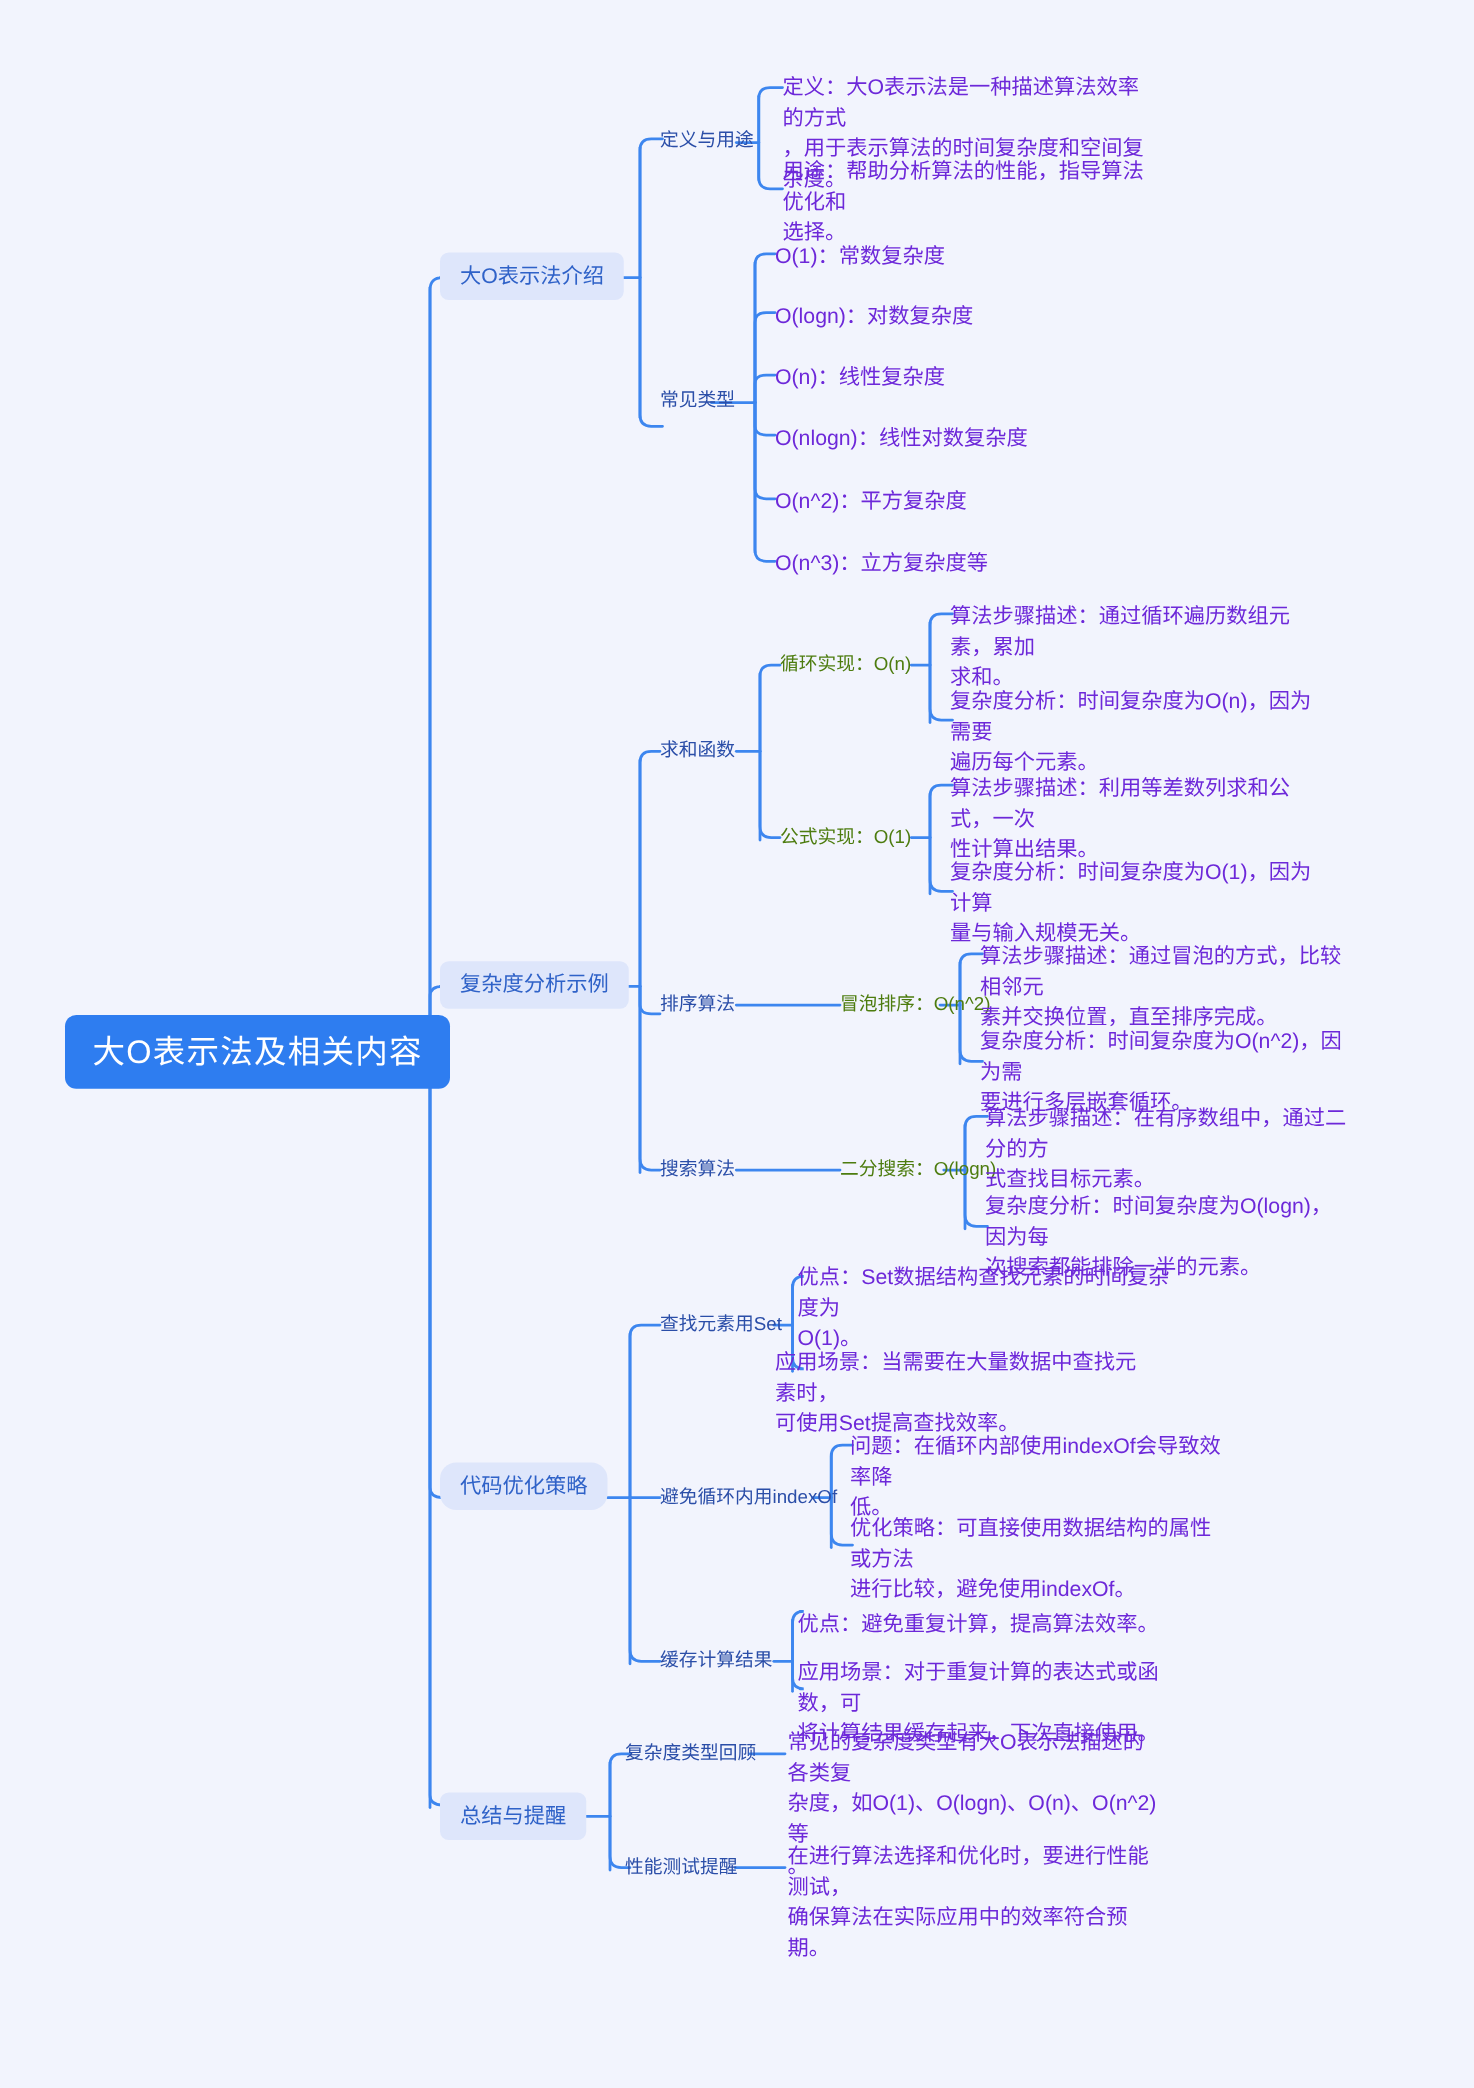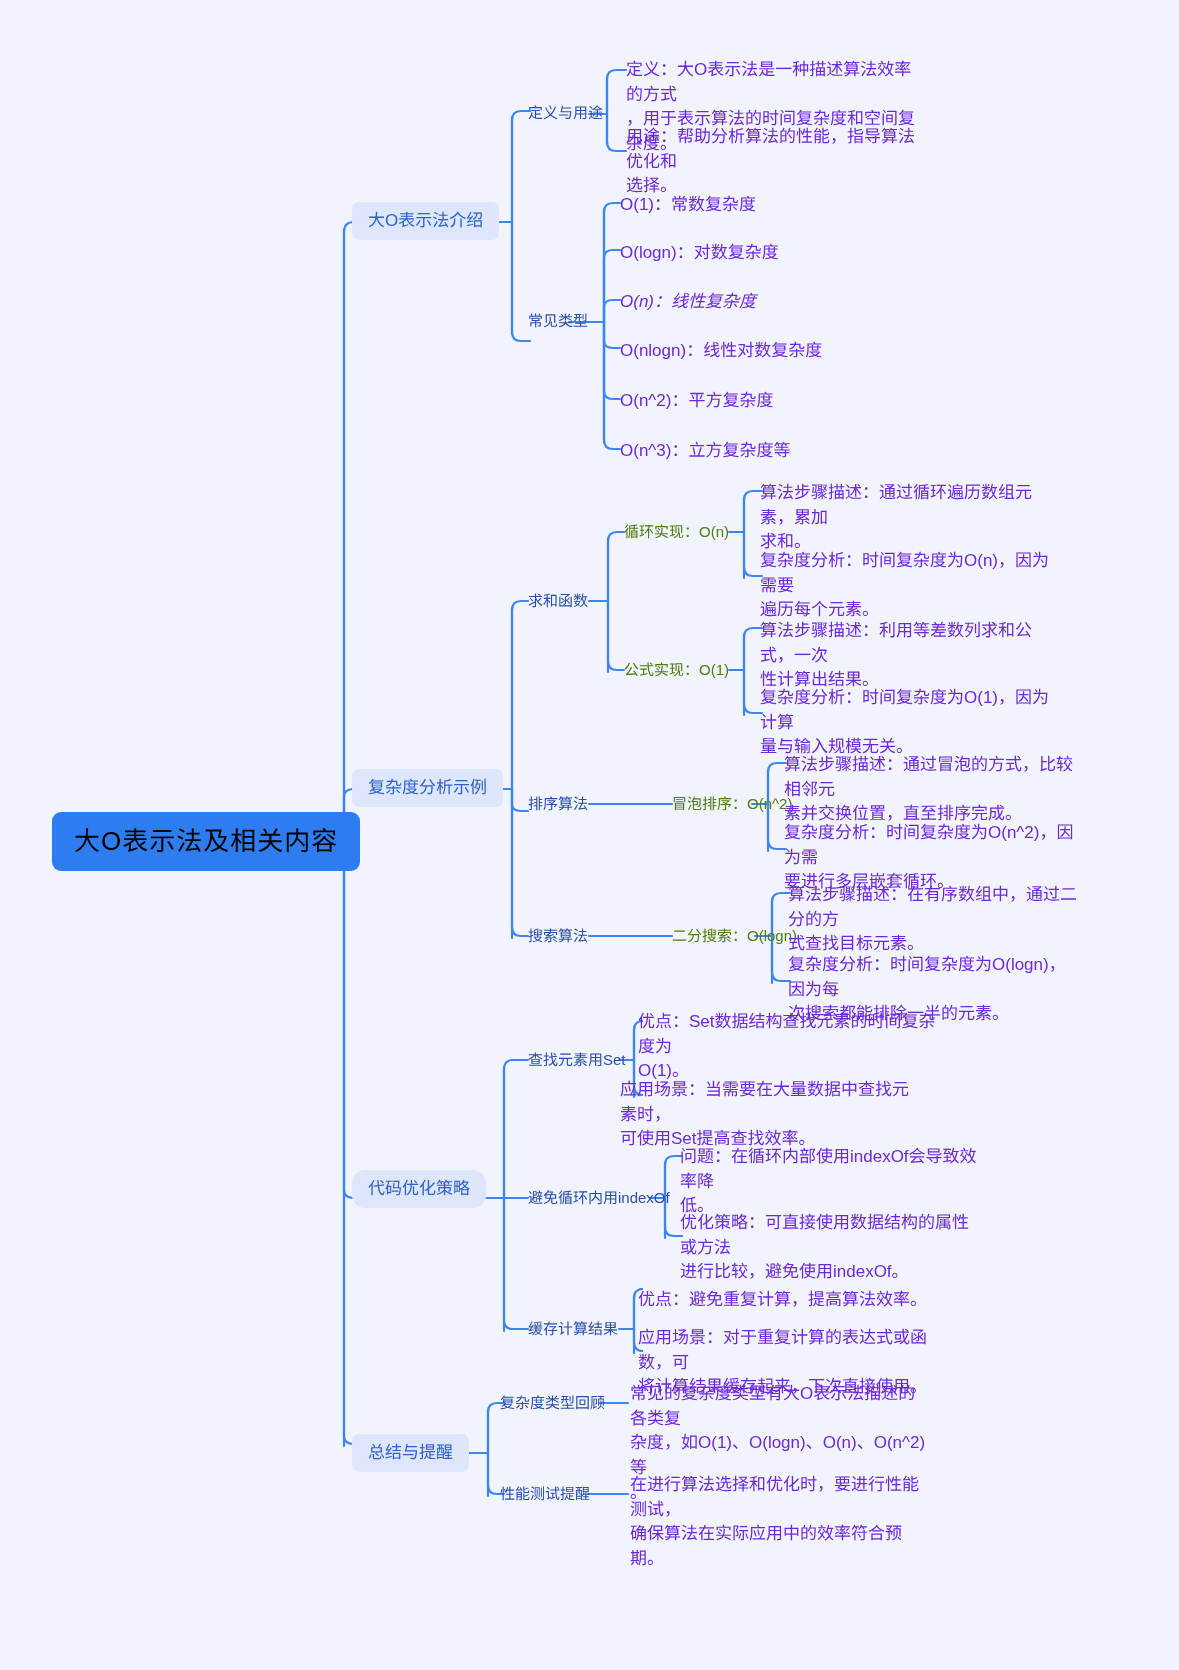--- a/index.html
+++ b/index.html
@@ -12,21 +12,21 @@
   #canvas{position:relative;width:1179px;height:1670px;}
 
   
   #links{position:absolute;left:0;top:0;width:1179px;height:1670px;pointer-events:none;}
 
   
   .node{position:absolute;box-sizing:border-box;}
 
   .root{
     background:#2e7df0;
-    color:#000000;
+    color:#ffffff;
     border-radius:9px;
     font-size:26px;
     letter-spacing:1px;
     padding:14px 22px;
     white-space:nowrap;
     line-height:1.2;
   }
 
   .lvl1{
     background:#dee6fb;
@@ -179,21 +179,21 @@
 
   <div class="node leaf" style="left:626px;top:125px;width:300px;">用途：帮助分析算法的性能，指导算法优化和
 选择。</div>
 
   <div class="node lvl2" style="left:528px;top:312px;">
     <span>常见类型</span>
   </div>
 
   <div class="node leaf" style="left:620px;top:193px;">O(1)：常数复杂度</div>
   <div class="node leaf" style="left:620px;top:241px;">O(logn)：对数复杂度</div>
-  <div class="node leaf" style="left:620px;top:290px;font-style:italic;">O(n)：线性复杂度</div>
+  <div class="node leaf" style="left:620px;top:290px;">O(n)：线性复杂度</div>
   <div class="node leaf" style="left:620px;top:339px;">O(nlogn)：线性对数复杂度</div>
   <div class="node leaf" style="left:620px;top:389px;">O(n^2)：平方复杂度</div>
   <div class="node leaf" style="left:620px;top:439px;">O(n^3)：立方复杂度等</div>
 
   <div class="node lvl1" style="left:352px;top:769px;">
     <span>复杂度分析示例</span>
   </div>
 
   <div class="node lvl2" style="left:528px;top:592px;">
     <span>求和函数</span>

